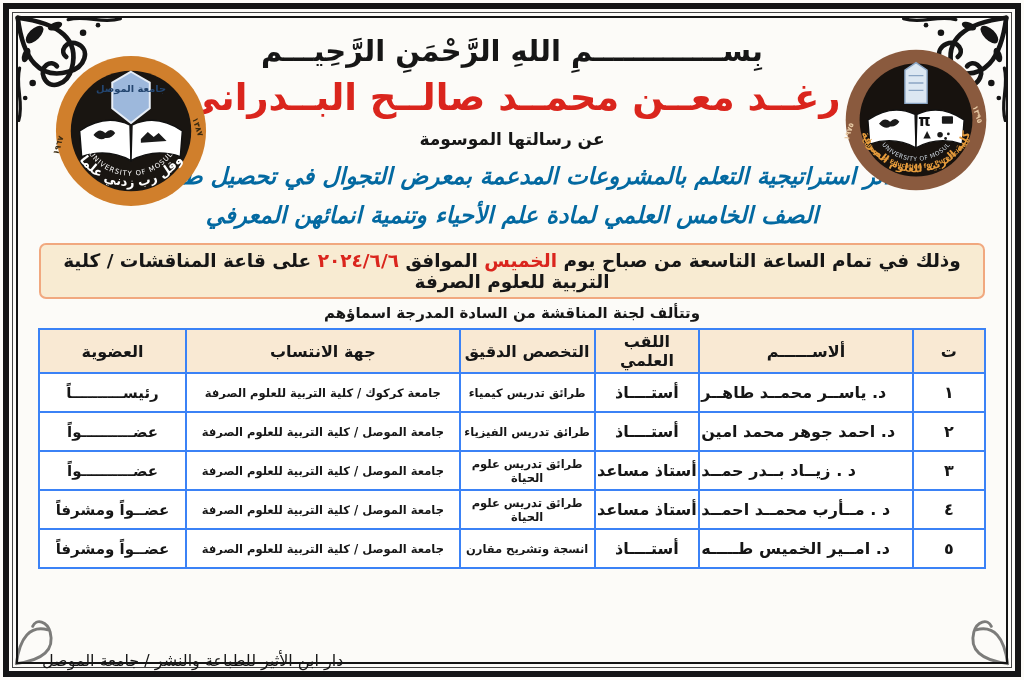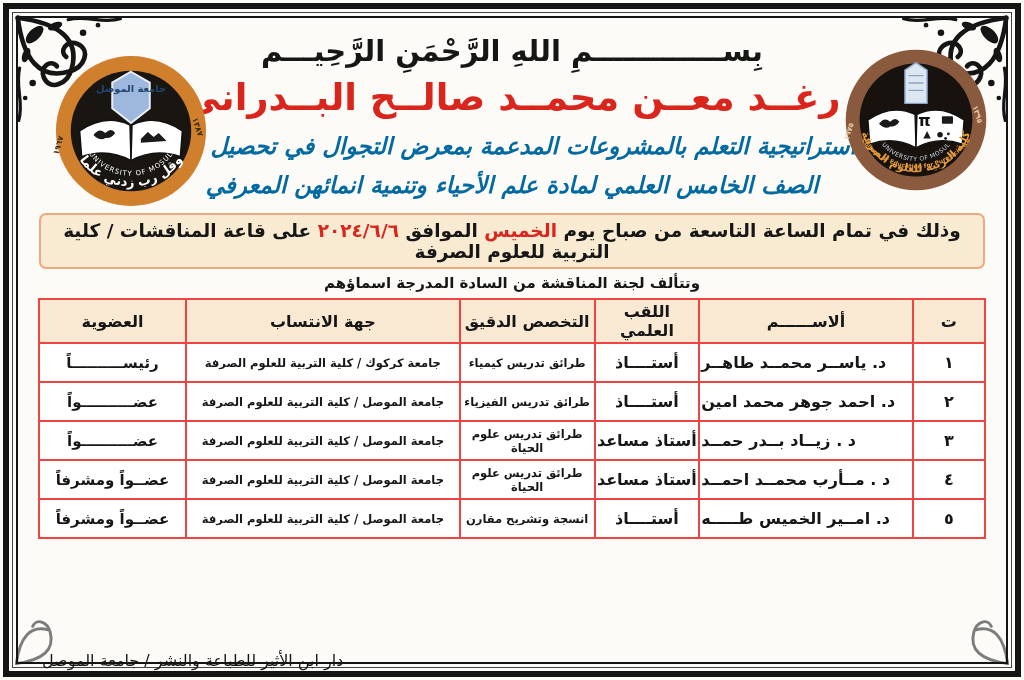--- a/index.html
+++ b/index.html
@@ -29,21 +29,21 @@
   .thesis-intro{margin-top:10px;font-size:17px;font-weight:800;}
   .thesis-title{margin:8px auto 0;width:945px;font-size:23px;font-weight:800;color:#0369a1;line-height:1.7;font-style:italic;}
   .schedule-box{
     margin:8px auto 0;width:938px;background:#f8ebd2;border:2px solid #f1a87f;
     border-radius:7px;padding:5px 2px;font-size:18.5px;font-weight:800;
   }
   .schedule-box .red{color:#da251d;}
   .committee-line{margin-top:5px;font-size:15px;font-weight:800;}
   
   table{margin:6px auto 0;border-collapse:collapse;direction:rtl;table-layout:fixed;width:948px;}
-  th,td{border:2px solid #ef4444;overflow:hidden;}
+  th,td{border:2px solid #3b82f6;overflow:hidden;}
   th{background:#f9e9d3;font-size:16px;font-weight:800;height:40px;}
   td{height:35px;font-weight:800;background:#fff;}
   .col-no{width:72px;}   .col-name{width:212px;}
   .col-rank{width:104px;}.col-spec{width:134px;}
   .col-aff{width:272px;} .col-role{width:146px;}
   td.c-no{font-size:16px;text-align:center;}
   td.c-name{font-size:16px;text-align:left;padding-right:8px;}
   td.c-rank{font-size:16px;text-align:center;}
   td.c-spec{font-size:11.5px;text-align:center;}
   td.c-aff{font-size:11.5px;}
@@ -165,20 +165,21 @@
   <text font-size="6.5" fill="#e59b3c" font-weight="bold" text-anchor="middle">
     <textPath href="#collEnArc" startOffset="50%">College of Education for Pure Science</textPath>
   </text>
   <text x="13" y="84" font-size="8" fill="#e8cba6" font-weight="bold" transform="rotate(-72 13 84)">١٩٧٥</text>
   <text x="147" y="84" font-size="8" fill="#e8cba6" font-weight="bold" transform="rotate(72 147 84)">١٣٩٥</text>
 </svg>
 
 <div class="content">
   <div class="bismillah">بِســـــــــــــمِ اللهِ الرَّحْمَنِ الرَّحِيـــم</div>
   <div class="student-name">رغــد معــن محمــد صالــح البــدراني</div>
+  <div class="thesis-intro">عن رسالتها الموسومة</div>
   <div class="thesis-title">
     <span>اثر استراتيجية التعلم بالمشروعات المدعمة بمعرض التجوال في تحصيل طالبات</span><br>
     <span>الصف الخامس العلمي لمادة علم الأحياء وتنمية انمائهن المعرفي</span>
   </div>
 
   <div class="schedule-box">
     <span>وذلك في تمام الساعة التاسعة من صباح يوم </span><span class="red">الخميس</span><span> الموافق </span><span class="red">٢٠٢٤/٦/٦</span><span> على قاعة المناقشات / كلية التربية للعلوم الصرفة</span>
   </div>
 
   <div class="committee-line">وتتألف لجنة المناقشة من السادة المدرجة اسماؤهم</div>

